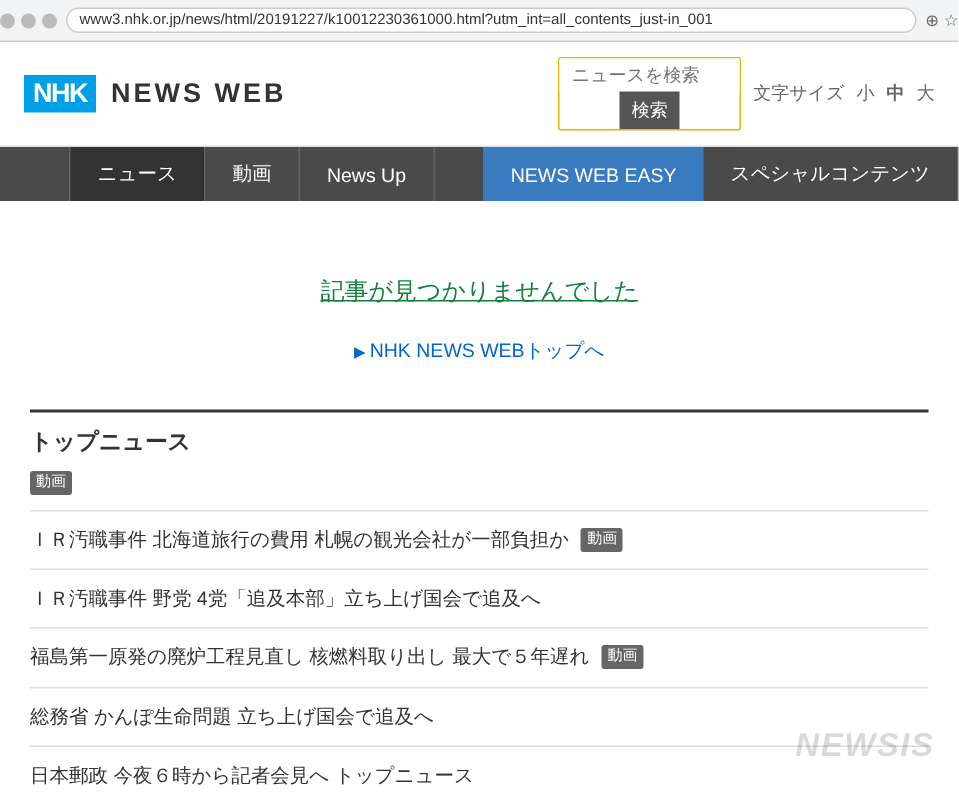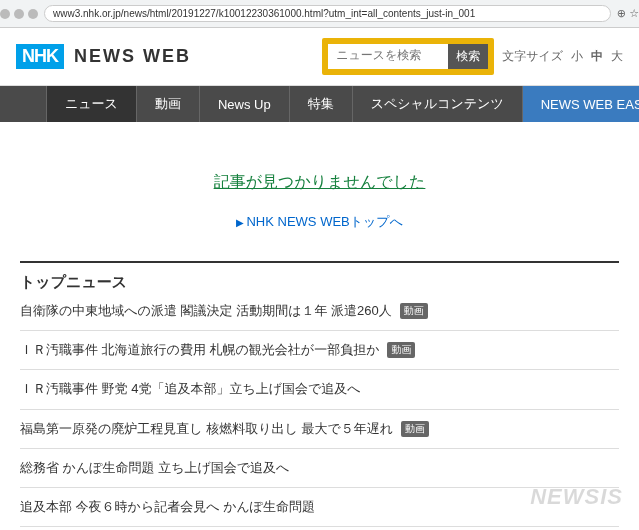--- a/index.html
+++ b/index.html
@@ -73,23 +73,24 @@
       color: #333;
       letter-spacing: 2px;
     }
     .header-right {
       display: flex;
       align-items: center;
       gap: 8px;
     }
     .search-box {
       display: flex;
-      align-items: flex-start;
-      border: 6px solid #eab308;
+      align-items: center;
+      border: 1px solid #eab308;
       border-radius: 2px;
+      flex-direction: column;
     }
     .search-input {
       border: none;
       outline: none;
       font-size: 12px;
       padding: 4px 8px;
       width: 120px;
       color: #999;
     }
     .search-btn {
@@ -244,55 +245,53 @@
       <span class="font-link active">中</span>
       <span class="font-link">大</span>
     </div>
   </div>
 </div>
 
 <nav class="nav-bar">
   <div class="nav-item active">ニュース</div>
   <div class="nav-item">動画</div>
   <div class="nav-item">News Up</div>
-  <div class="nav-item">特集</div>
+  <div class="nav-item nav-news-easy">NEWS WEB EASY</div>
   <div class="nav-item">スペシャルコンテンツ</div>
-  <div class="nav-item nav-news-easy">NEWS WEB EASY</div>
 </nav>
 
 <div class="main-content">
   <div class="not-found-msg">記事が見つかりませんでした</div>
 
   <div class="nhk-top-link">
     <a href="#">NHK NEWS WEBトップへ</a>
   </div>
 
   <hr class="section-divider">
 
   <div class="top-news-heading">トップニュース</div>
 
   <ul class="news-list" id="news-list">
       <li class="news-item">
-        <a href="#">自衛隊の中東地域への派遣 閣議決定 活動期間は１年 派遣260人</a>
         <span class="news-badge">動画</span>
       </li>
       <li class="news-item">
         <a href="#">ＩＲ汚職事件 北海道旅行の費用 札幌の観光会社が一部負担か</a>
         <span class="news-badge">動画</span>
       </li>
       <li class="news-item">
         <a href="#">ＩＲ汚職事件 野党 4党「追及本部」立ち上げ国会で追及へ</a>
       </li>
       <li class="news-item">
         <a href="#">福島第一原発の廃炉工程見直し 核燃料取り出し 最大で５年遅れ</a>
         <span class="news-badge">動画</span>
       </li>
       <li class="news-item">
         <a href="#">総務省 かんぽ生命問題 立ち上げ国会で追及へ</a>
       </li>
       <li class="news-item">
-        <a href="#">追及本部 今夜６時から記者会見へ かんぽ生命問題</a>
+        <a href="#">日本郵政 今夜６時から記者会見へ トップニュース</a>
       </li>
       <li class="news-item"></li>
     </ul>
 </div>
 
 <div class="watermark">NEWSIS</div>
 
 </body></html>

